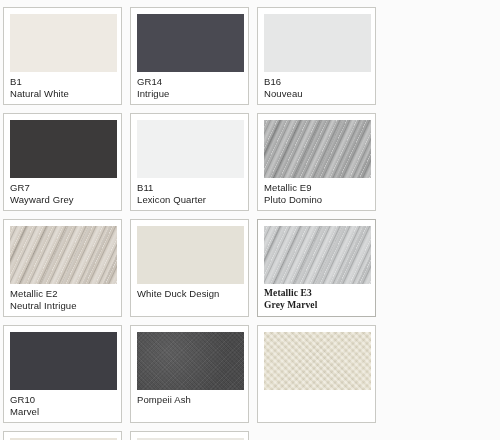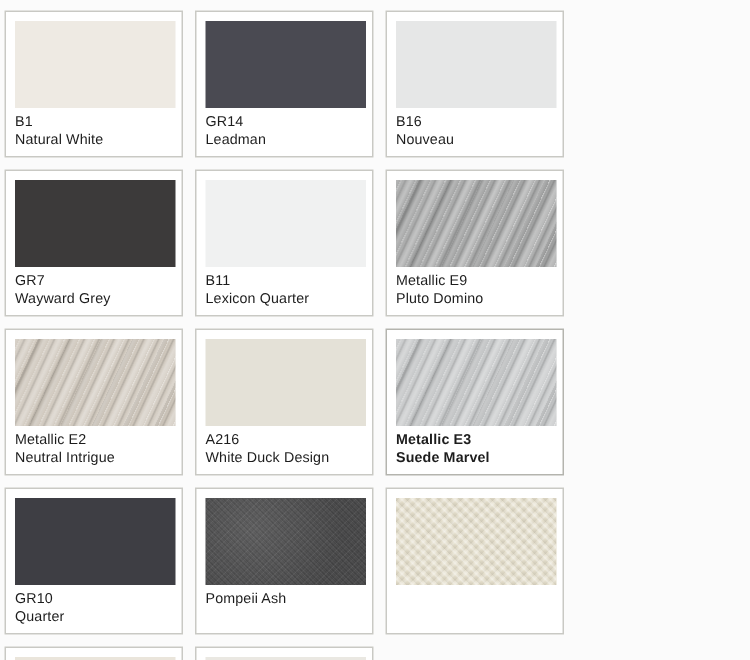--- a/index.html
+++ b/index.html
@@ -33,20 +33,21 @@
     height: 98px;
     background: #ffffff;
     border: 1px solid #c9c9c4;
     padding: 6px 6px 0 6px;
     display: flex;
     flex-direction: column;
     overflow: hidden;
   }
   .swatch-card.is-selected {
     border-color: #b4b4ae;
+    font-family: Liberation Serif, serif;
   }
 
   .swatch-chip {
     width: 107px;
     height: 58px;
     flex: 0 0 58px;
     position: relative;
     overflow: hidden;
   }
 
@@ -130,21 +131,21 @@
       <div class="swatch-chip tex-flat" style="background: rgb(238, 234, 227);"></div>
       <div class="swatch-meta">
         <span class="swatch-code">B1</span>
         <span class="swatch-name">Natural White</span>
       </div>
     </div>
     <div class="swatch-card">
       <div class="swatch-chip tex-flat" style="background: rgb(74, 74, 82);"></div>
       <div class="swatch-meta">
         <span class="swatch-code">GR14</span>
-        <span class="swatch-name">Leadman</span>
+        <span class="swatch-name">Intrigue</span>
       </div>
     </div>
     <div class="swatch-card">
       <div class="swatch-chip tex-flat" style="background: rgb(230, 231, 231);"></div>
       <div class="swatch-meta">
         <span class="swatch-code">B16</span>
         <span class="swatch-name">Nouveau</span>
       </div>
     </div>
     <div class="swatch-card">
@@ -171,36 +172,35 @@
     <div class="swatch-card">
       <div class="swatch-chip tex-brushed" style="background: rgb(207, 199, 188);"></div>
       <div class="swatch-meta">
         <span class="swatch-code">Metallic E2</span>
         <span class="swatch-name">Neutral Intrigue</span>
       </div>
     </div>
     <div class="swatch-card">
       <div class="swatch-chip tex-flat" style="background: rgb(228, 225, 215);"></div>
       <div class="swatch-meta">
-        <span class="swatch-code">A216</span>
         <span class="swatch-name">White Duck Design</span>
       </div>
     </div>
     <div class="swatch-card is-selected">
       <div class="swatch-chip tex-brushed" style="background: rgb(195, 197, 198);"></div>
       <div class="swatch-meta">
         <span class="swatch-code">Metallic E3</span>
-        <span class="swatch-name">Suede Marvel</span>
+        <span class="swatch-name">Grey Marvel</span>
       </div>
     </div>
     <div class="swatch-card">
       <div class="swatch-chip tex-flat" style="background: rgb(62, 62, 68);"></div>
       <div class="swatch-meta">
         <span class="swatch-code">GR10</span>
-        <span class="swatch-name">Quarter</span>
+        <span class="swatch-name">Marvel</span>
       </div>
     </div>
     <div class="swatch-card">
       <div class="swatch-chip tex-suede" style="background: rgb(75, 75, 76);"></div>
       <div class="swatch-meta">
         <span class="swatch-name">Pompeii Ash</span>
       </div>
     </div>
     <div class="swatch-card">
       <div class="swatch-chip tex-woven" style="background: rgb(227, 221, 202);"></div>

